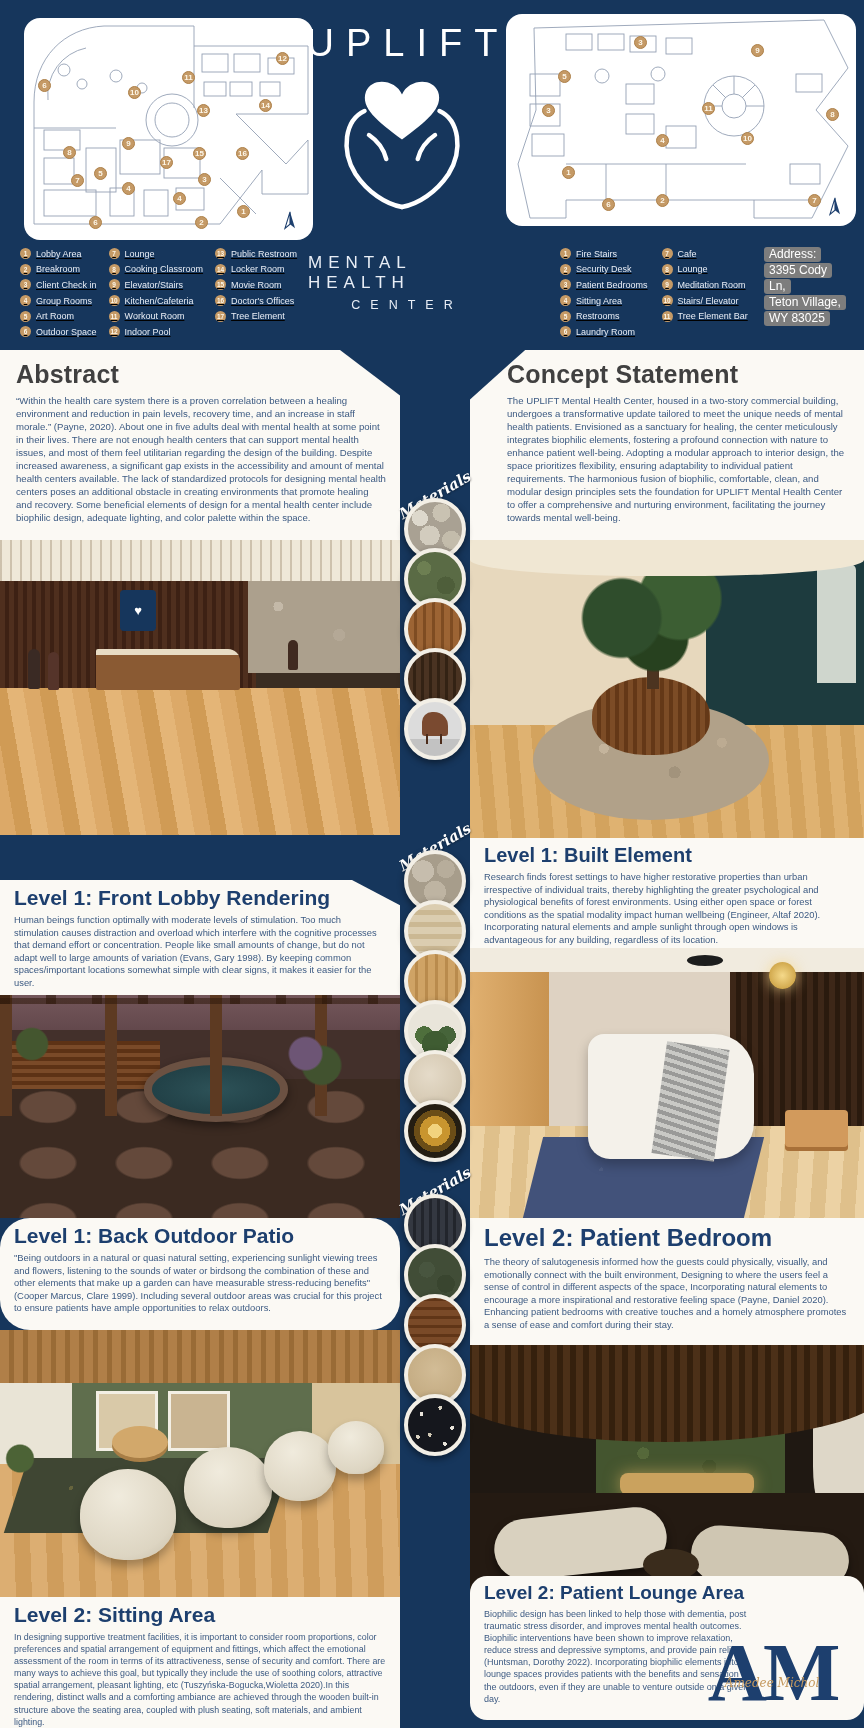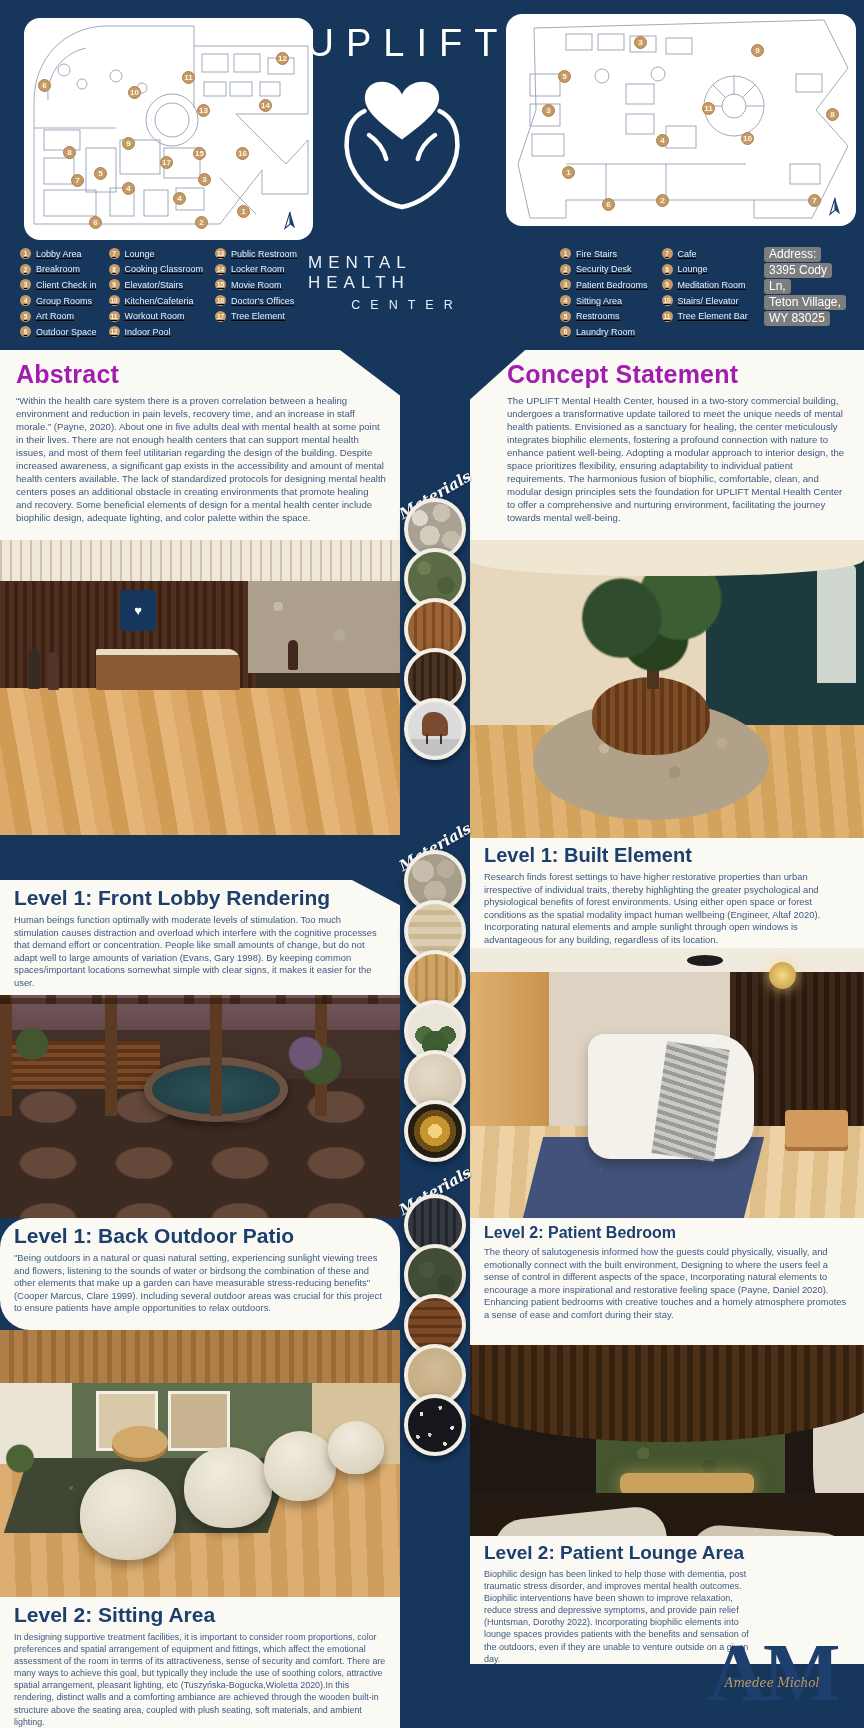--- a/index.html
+++ b/index.html
@@ -37,36 +37,36 @@
   #address-box{position:absolute;left:764px;top:247px;width:98px;}
   .addr-line{display:table;background:#7d7d7d;color:#ffffff;font-size:12px;line-height:13px;
     padding:1px 5px;border-radius:3px;margin-bottom:1px;}
 
   
   .panel{position:absolute;background:#fbf9f4;box-sizing:border-box;}
   #panel-abstract{left:0;top:350px;width:400px;height:190px;padding:8px 14px 0 16px;
     clip-path:polygon(0 0,85% 0,100% 24%,100% 100%,0 100%);}
   #panel-concept{left:470px;top:350px;width:394px;height:190px;padding:8px 14px 0 37px;
     clip-path:polygon(0 26%,14% 0,100% 0,100% 100%,0 100%);}
-  .panel h2{margin:2px 0 5px;font-size:25px;color:#a21caf;letter-spacing:.2px;}
+  .panel h2{margin:2px 0 5px;font-size:25px;color:#404040;letter-spacing:.2px;}
   .panel p{margin:0;font-size:9.6px;line-height:13px;color:#3c5a82;}
 
   
   .band{position:absolute;background:#fbf9f4;box-sizing:border-box;padding:6px 14px 0 14px;}
   .band h3{margin:0 0 4px;font-size:21px;color:#1d3f6e;}
   .band p{margin:0;font-size:9.4px;line-height:12.5px;color:#3c5a82;}
   #band-lobby{left:0;top:880px;width:400px;height:115px;clip-path:polygon(0 0,88% 0,100% 22%,100% 100%,0 100%);}
   #band-built{left:470px;top:838px;width:394px;height:110px;}
   #band-built h3{font-size:20px;}
   #band-patio{left:0;top:1218px;width:400px;height:112px;border-radius:30px;}
   #band-bedroom{left:470px;top:1218px;width:394px;height:127px;}
-  #band-bedroom h3{font-size:16px;}
+  #band-bedroom h3{font-size:24px;}
   #band-sitting{left:0;top:1597px;width:400px;height:131px;}
   #band-sitting p{font-size:8.9px;line-height:12.1px;}
-  #band-lounge{left:470px;top:1536px;width:394px;height:128px;}
+  #band-lounge{left:470px;top:1576px;width:394px;height:144px;border-radius:17px;}
   #band-lounge h3{font-size:19px;}
   #band-lounge p{width:276px;font-size:9px;line-height:12.1px;}
 
   
   #signature{position:absolute;right:8px;top:1630px;width:168px;height:94px;text-align:center;z-index:6;}
   #signature .am{font-family:"Liberation Serif",serif;font-weight:bold;font-size:82px;
     line-height:86px;color:#1d3f6e;letter-spacing:-4px;}
   #signature .name{position:absolute;left:0;right:0;top:46px;font:italic 12px "DejaVu Serif",serif;
     color:#c59a5f;}
 

